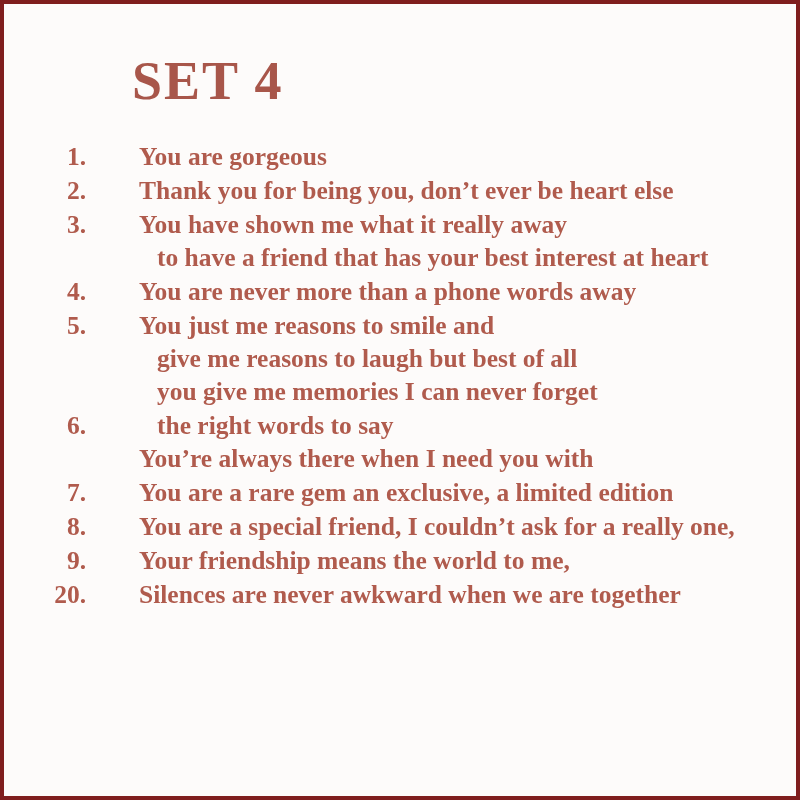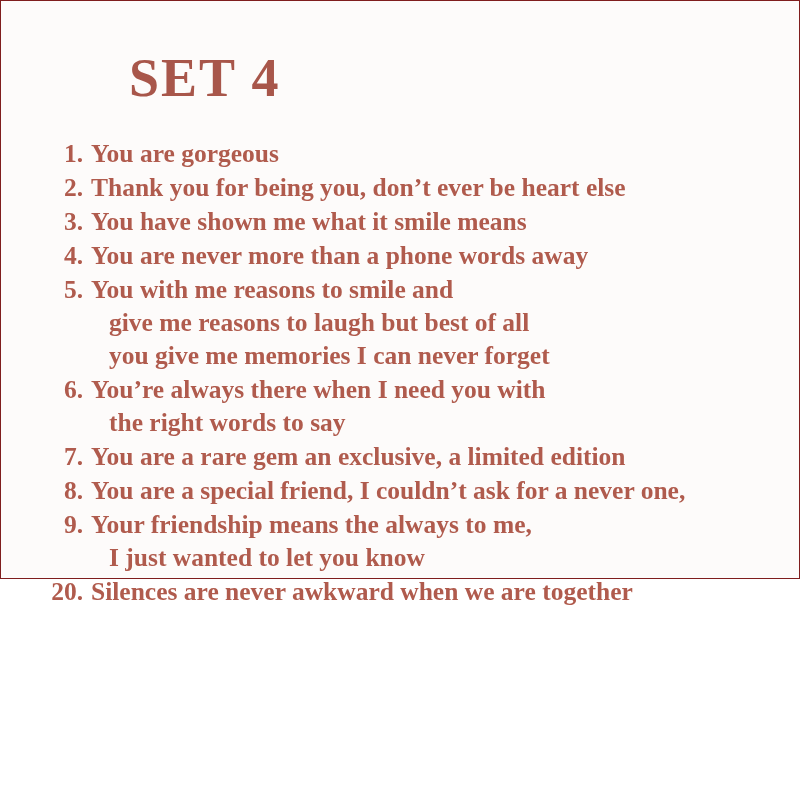--- a/index.html
+++ b/index.html
@@ -9,24 +9,24 @@
   body {
     width: 800px;
     height: 800px;
     background: #ffffff;
     font-family: "Liberation Serif", serif;
     overflow: hidden;
   }
   .card {
     position: relative;
     width: 800px;
-    height: 579px;
+    height: 800px;
     box-sizing: border-box;
     background: #fdfbfa;
-    border: 1px solid #7f1d1d;
+    border: 4px solid #7f1d1d;
     display: block;
   }
   .title {
     position: absolute;
     left: 128px;
     top: 48px;
     font-size: 54px;
     font-weight: bold;
     letter-spacing: 2px;
     color: #a8564a;
@@ -61,20 +61,21 @@
     flex: 1 1 auto;
     min-width: 0;
   }
   .line {
     font-size: 25.5px;
     font-weight: bold;
     line-height: 33px;
     font-family: "Liberation Serif", serif;
     color: #b05b4d;
     white-space: nowrap;
+    margin-left: 45px;
   }
   .line.cont {
     padding-left: 18px;
   }
 </style>
 </head>
 <body>
 
 <div class="card">
   <div class="title">SET 4</div>
@@ -87,61 +88,61 @@
       </div>
       <div class="item">
         <div class="num">2.</div>
         <div class="lines">
           <div class="line">Thank you for being you, don’t ever be heart else</div>
         </div>
       </div>
       <div class="item">
         <div class="num">3.</div>
         <div class="lines">
-          <div class="line">You have shown me what it smile means</div>
+          <div class="line">You have shown me what it really away</div>
+          <div class="line cont">to have a friend that has your best interest at heart</div>
         </div>
       </div>
       <div class="item">
         <div class="num">4.</div>
         <div class="lines">
           <div class="line">You are never more than a phone words away</div>
         </div>
       </div>
       <div class="item">
         <div class="num">5.</div>
         <div class="lines">
-          <div class="line">You with me reasons to smile and</div>
+          <div class="line">You just me reasons to smile and</div>
           <div class="line cont">give me reasons to laugh but best of all</div>
           <div class="line cont">you give me memories I can never forget</div>
         </div>
       </div>
       <div class="item">
         <div class="num">6.</div>
         <div class="lines">
+          <div class="line cont">the right words to say</div>
           <div class="line">You’re always there when I need you with</div>
-          <div class="line cont">the right words to say</div>
         </div>
       </div>
       <div class="item">
         <div class="num">7.</div>
         <div class="lines">
           <div class="line">You are a rare gem an exclusive, a limited edition</div>
         </div>
       </div>
       <div class="item">
         <div class="num">8.</div>
         <div class="lines">
-          <div class="line">You are a special friend, I couldn’t ask for a never one,</div>
+          <div class="line">You are a special friend, I couldn’t ask for a really one,</div>
         </div>
       </div>
       <div class="item">
         <div class="num">9.</div>
         <div class="lines">
-          <div class="line">Your friendship means the always to me,</div>
-          <div class="line cont">I just wanted to let you know</div>
+          <div class="line">Your friendship means the world to me,</div>
         </div>
       </div>
       <div class="item">
         <div class="num">20.</div>
         <div class="lines">
           <div class="line">Silences are never awkward when we are together</div>
         </div>
       </div>
     </div>
 </div>

